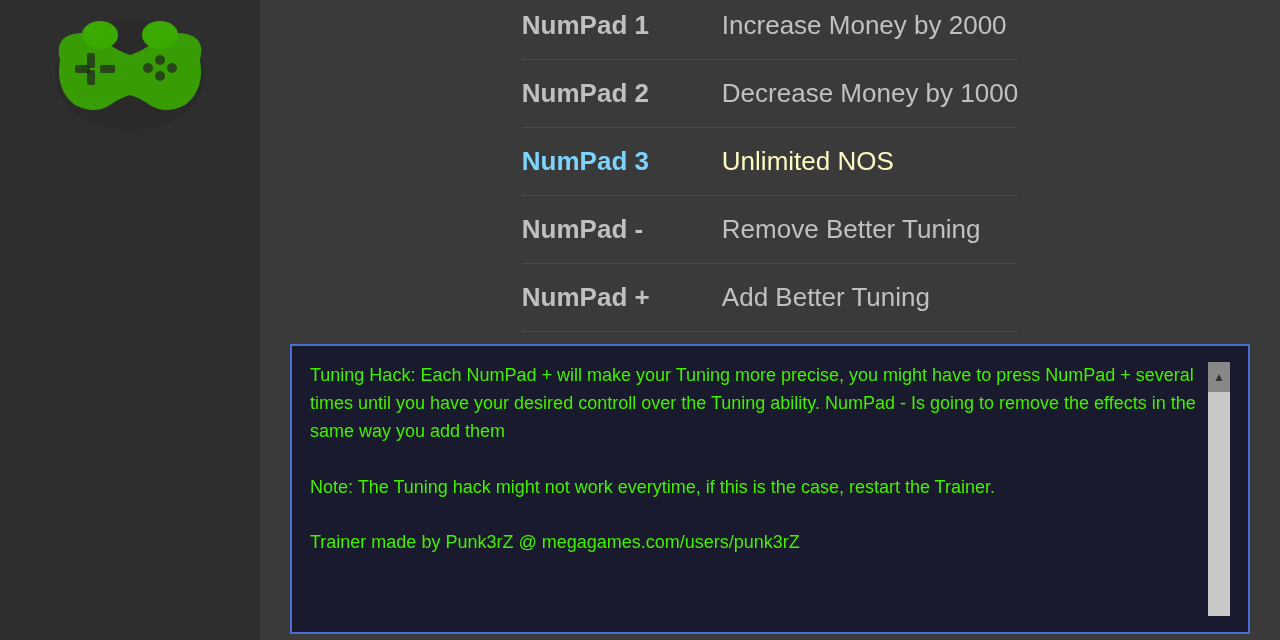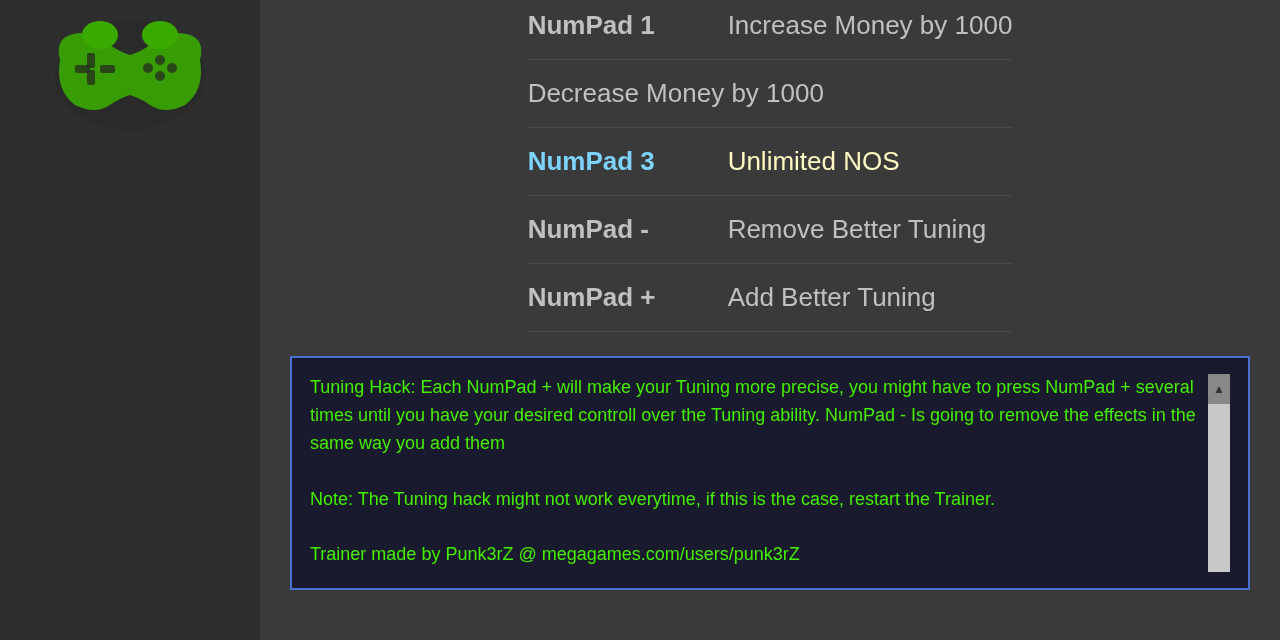--- a/index.html
+++ b/index.html
@@ -68,27 +68,27 @@
     .hotkey-label {
       font-size: 26px;
       color: #c0c0c0;
     }
 
     .hotkey-label.active {
       color: #fef9c3;
     }
 
     .info-box {
-      margin-top: 24px;
+      margin-top: 12px;
       border: 2px solid #4a6fd0;
       background-color: #1a1a2e;
       padding: 16px 18px;
       display: flex;
       gap: 0;
-      height: 234px;
+      height: 290px;
       overflow: hidden;
     }
 
     .info-text-area {
       flex: 1;
       overflow: hidden;
     }
 
     .info-text {
       font-size: 18px;
@@ -154,23 +154,24 @@
 
     <ellipse cx="60" cy="25" rx="18" ry="14" fill="#3aaa00"></ellipse>
     <ellipse cx="120" cy="25" rx="18" ry="14" fill="#3aaa00"></ellipse>
   </svg>
 </div>
 
 <div class="main-content">
   <div id="hotkeys-container">
   <div class="hotkey-row">
         <span class="hotkey-key">NumPad 1</span>
-        <span class="hotkey-label">Increase Money by 1000</span>
+        <span class="hotkey-label">Increase Money by 2000</span>
       </div>
       <div class="hotkey-row">
+        <span class="hotkey-key">NumPad 2</span>
         <span class="hotkey-label">Decrease Money by 1000</span>
       </div>
       <div class="hotkey-row">
         <span class="hotkey-key active">NumPad 3</span>
         <span class="hotkey-label active">Unlimited NOS</span>
       </div>
       <div class="hotkey-row">
         <span class="hotkey-key">NumPad -</span>
         <span class="hotkey-label">Remove Better Tuning</span>
       </div>

